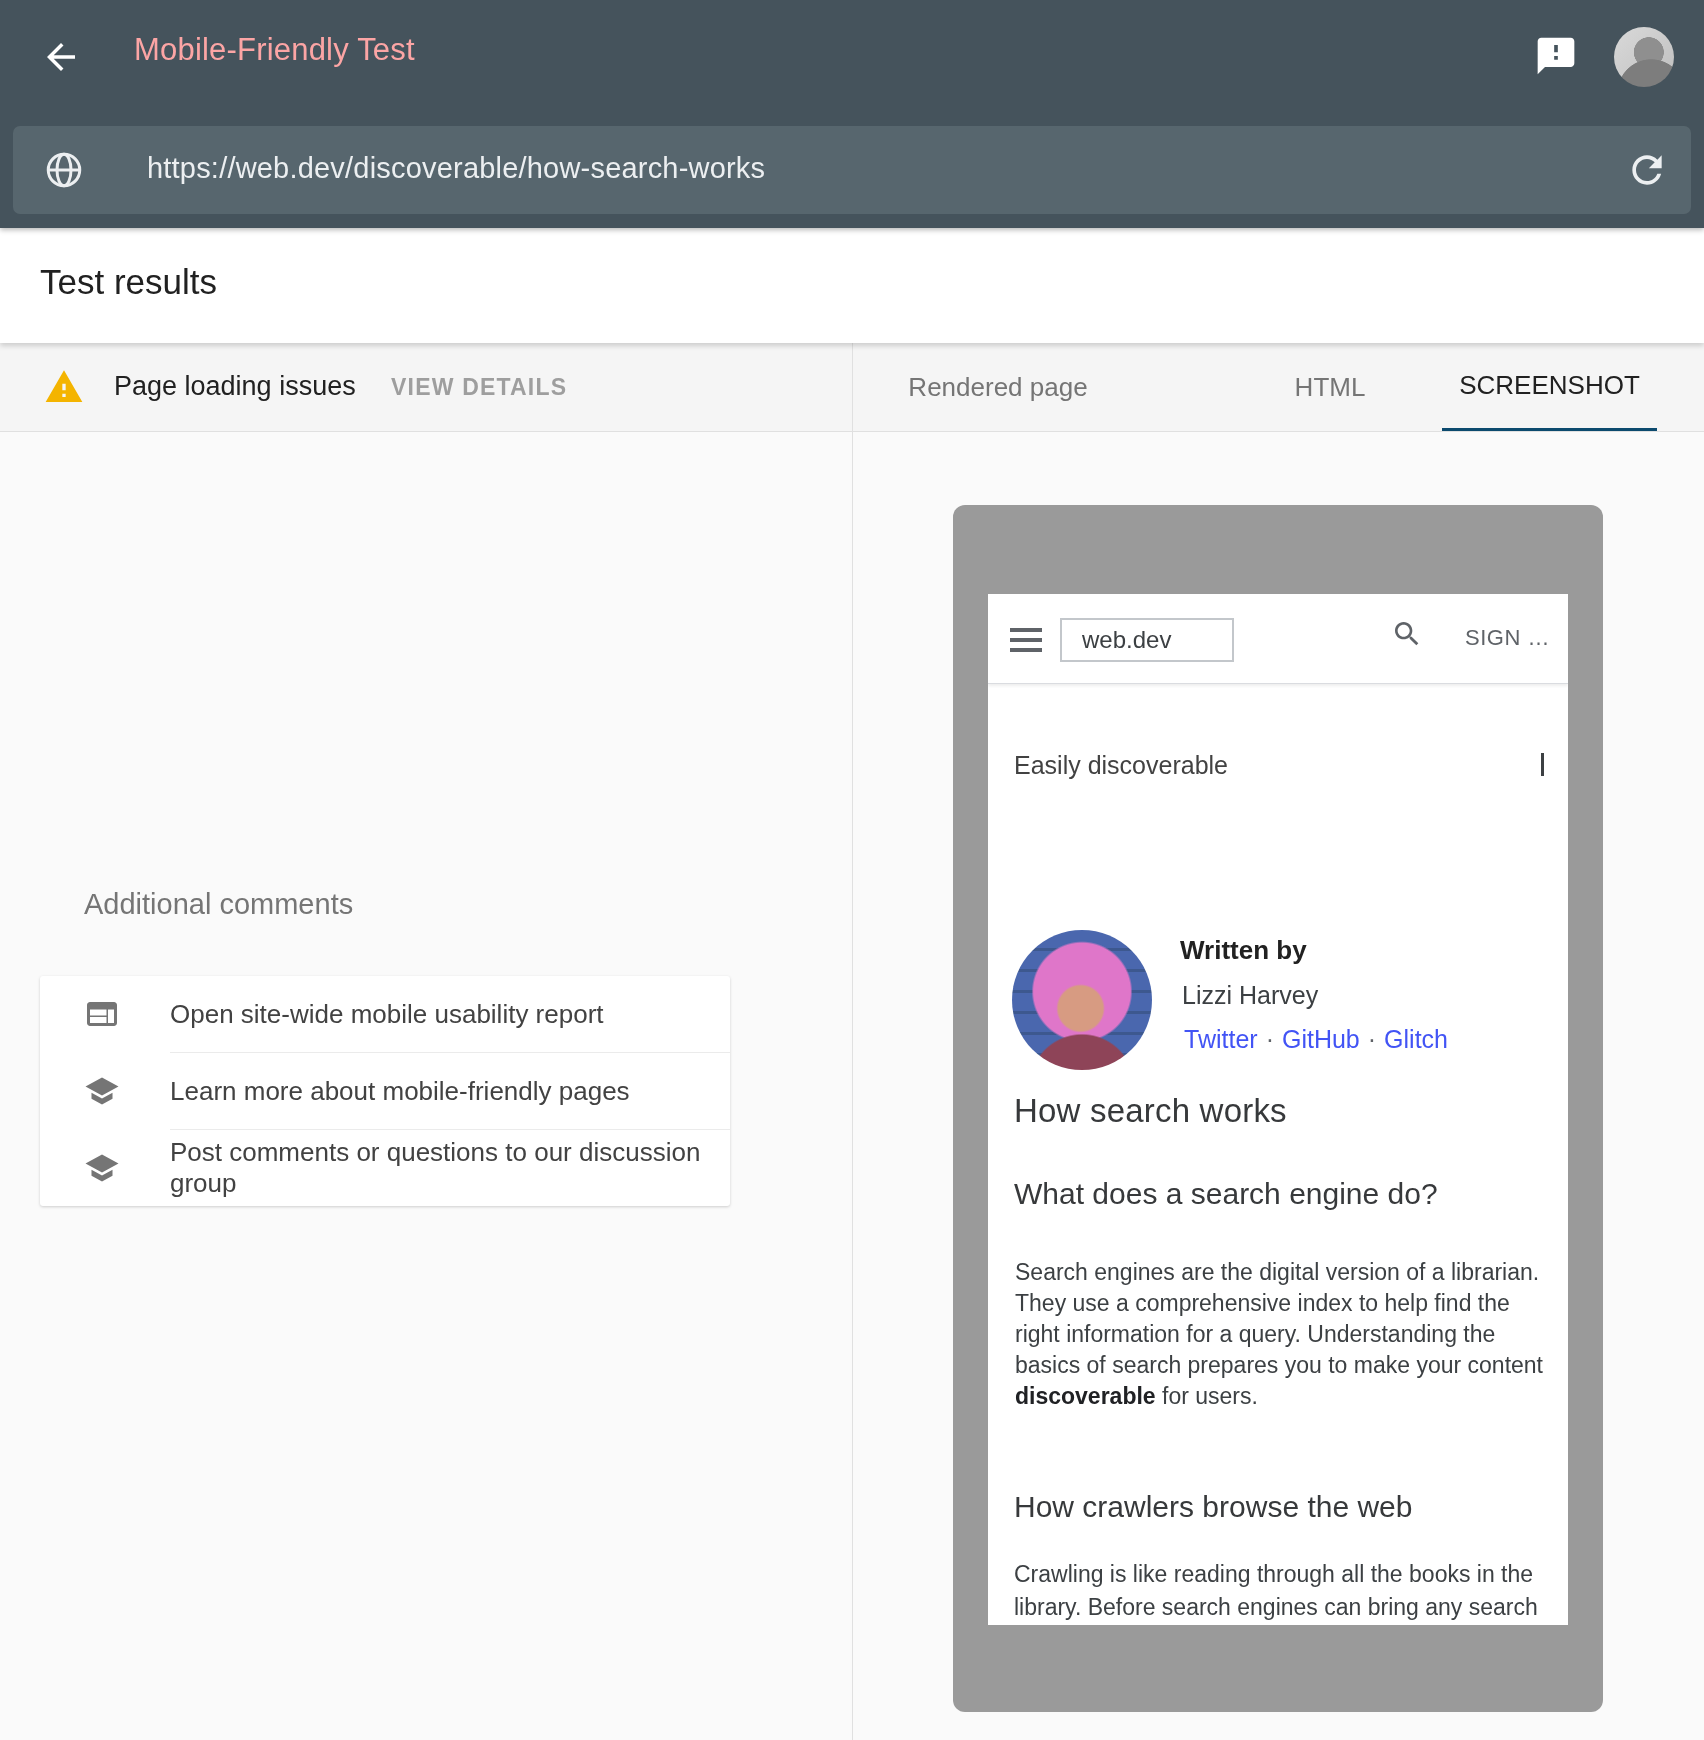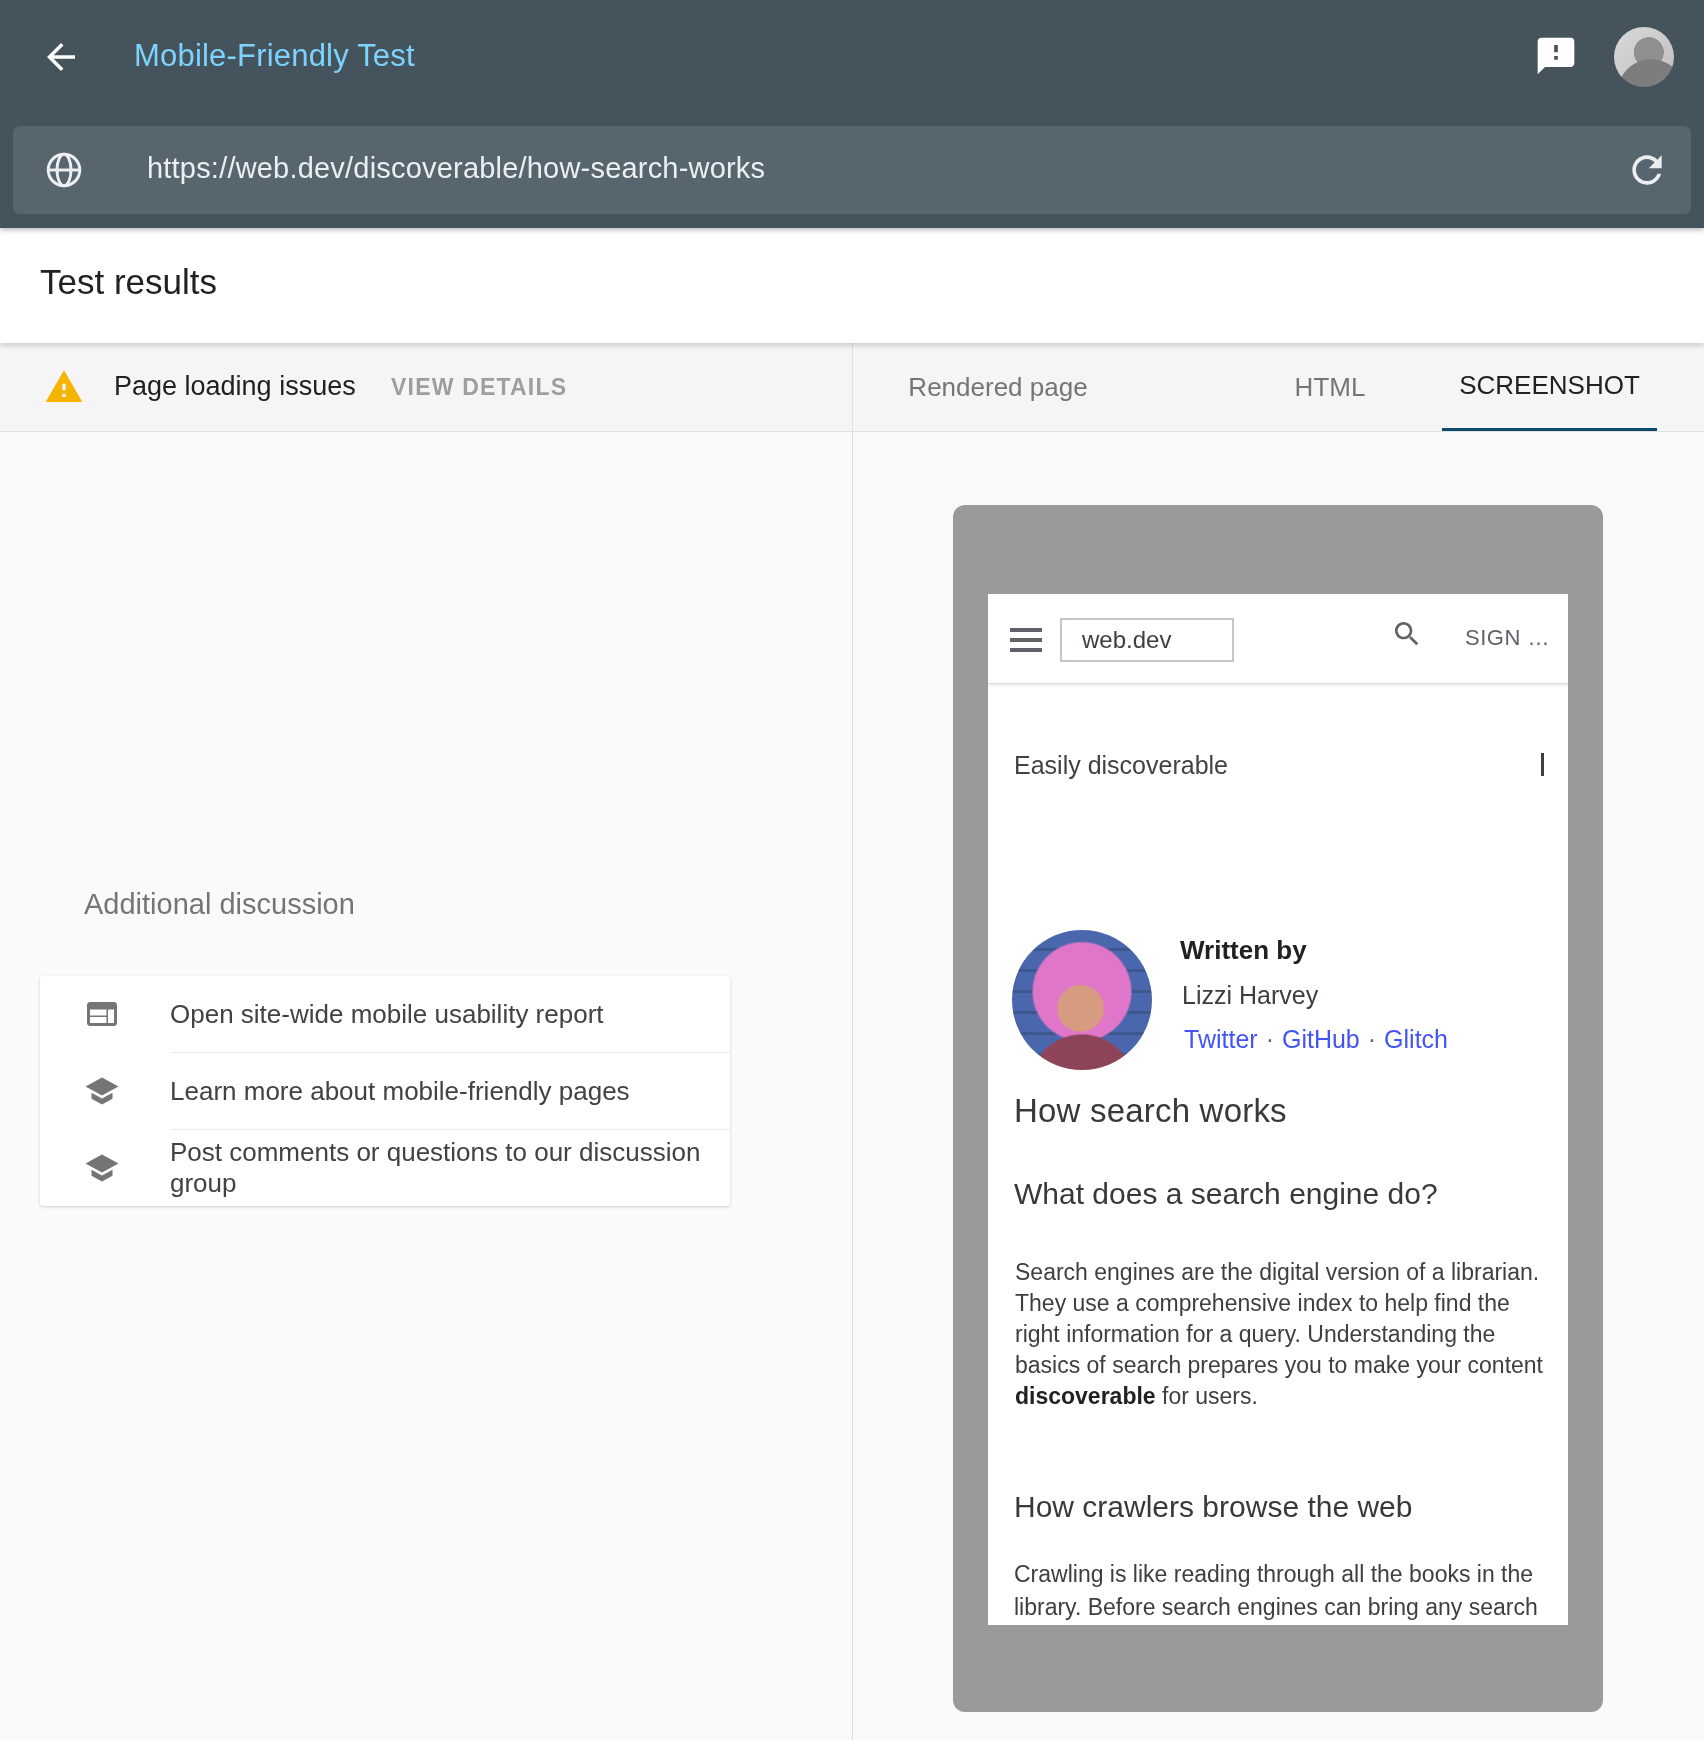--- a/index.html
+++ b/index.html
@@ -2,21 +2,21 @@
 <html><head>
 <meta charset="utf-8">
 <style>
   html,body{margin:0;padding:0;}
   body{font-family:"Liberation Sans", sans-serif; background:#e8e8e8;}
   .canvas{position:relative;width:1704px;height:1740px;background:#fafafa;overflow:hidden;}
 
   
   .app-bar{position:absolute;left:0;top:0;width:100%;height:114px;background:#45535c;z-index:30;}
   .back-btn{position:absolute;left:40px;top:36px;width:42px;height:42px;background:none;border:none;padding:0;cursor:pointer;}
-  .app-title{position:absolute;left:134px;top:38px;font-size:31px;color:#7dd3fc;font-weight:400;letter-spacing:.2px;}
+  .app-title{position:absolute;left:134px;top:32px;font-size:31px;color:#fca5a5;font-weight:400;letter-spacing:.2px;}
   .feedback-btn{position:absolute;left:1534px;top:34px;width:44px;height:44px;background:none;border:none;padding:0;cursor:pointer;}
   .avatar{position:absolute;left:1614px;top:27px;width:60px;height:60px;border-radius:50%;overflow:hidden;
     background:
       radial-gradient(circle at 62% 110%, #7d7d7d 0 44%, transparent 45%),
       radial-gradient(circle at 58% 42%, #8f8f8f 0 30%, transparent 31%),
       linear-gradient(135deg,#d9d9d9,#bfbfbf);}
   
   .url-row{position:absolute;left:0;top:114px;width:100%;height:114px;background:#45535c;box-shadow:0 2px 5px rgba(0,0,0,.28);z-index:29;}
   .url-input{position:absolute;left:13px;top:12px;width:1678px;height:88px;background:#57666e;border-radius:7px;display:flex;align-items:center;}
   .globe-wrap{position:absolute;left:30px;top:23px;width:42px;height:42px;}
@@ -144,21 +144,21 @@
     <button class="view-details">VIEW DETAILS</button>
 
     <div class="tab tab-rendered">Rendered page</div>
     <div class="tab tab-html">HTML</div>
     <div class="tab tab-screenshot">SCREENSHOT</div>
   </div>
 
   <div class="divider-v"></div>
 
 
-  <h2 class="resources-heading">Additional discussion</h2>
+  <h2 class="resources-heading">Additional comments</h2>
   <section class="resources-card">
     <div class="res-row">
       <span class="res-icon">
         <svg width="36" height="36" viewBox="0 0 24 24">
             <path fill="#757575" d="M20 4H4c-1.1 0-2 .9-2 2v12c0 1.1.9 2 2 2h16c1.1 0 2-.9 2-2V6c0-1.1-.9-2-2-2zm-5 14H4v-4h11v4zm0-5H4V9h11v4zm5 5h-4V9h4v9z"></path>
           </svg>
       </span>
       <span class="res-label">Open site-wide mobile usability report</span>
     </div>
     <div class="res-divider"></div>

